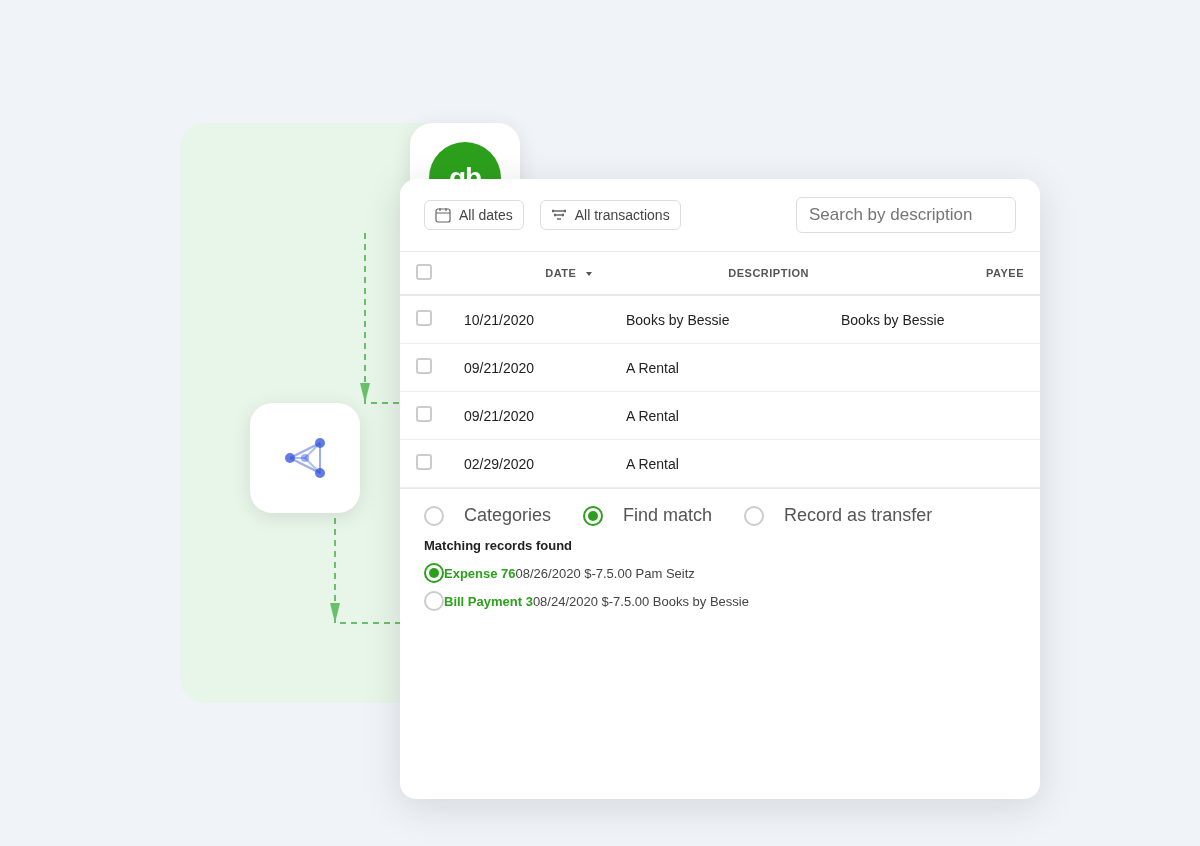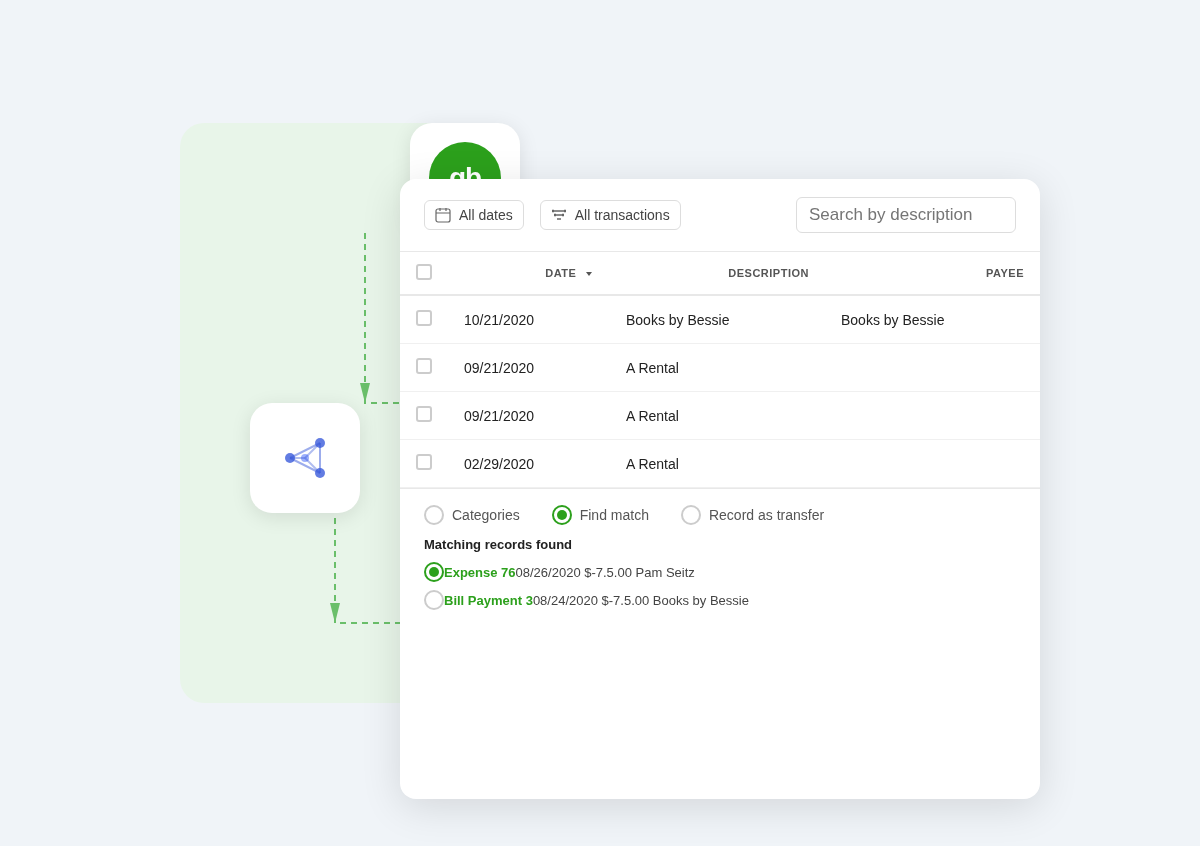--- a/index.html
+++ b/index.html
@@ -183,22 +183,22 @@
     .radio-group {
       display: flex;
       align-items: center;
       gap: 32px;
       margin-bottom: 12px;
     }
 
     .radio-item {
       display: flex;
       align-items: center;
-      gap: 8px;
-      font-size: 14px;
+      gap: 20px;
+      font-size: 18px;
       color: #555;
       cursor: pointer;
     }
 
     .radio-outer {
       width: 20px;
       height: 20px;
       border-radius: 50%;
       border: 2px solid #ccc;
       display: flex;

